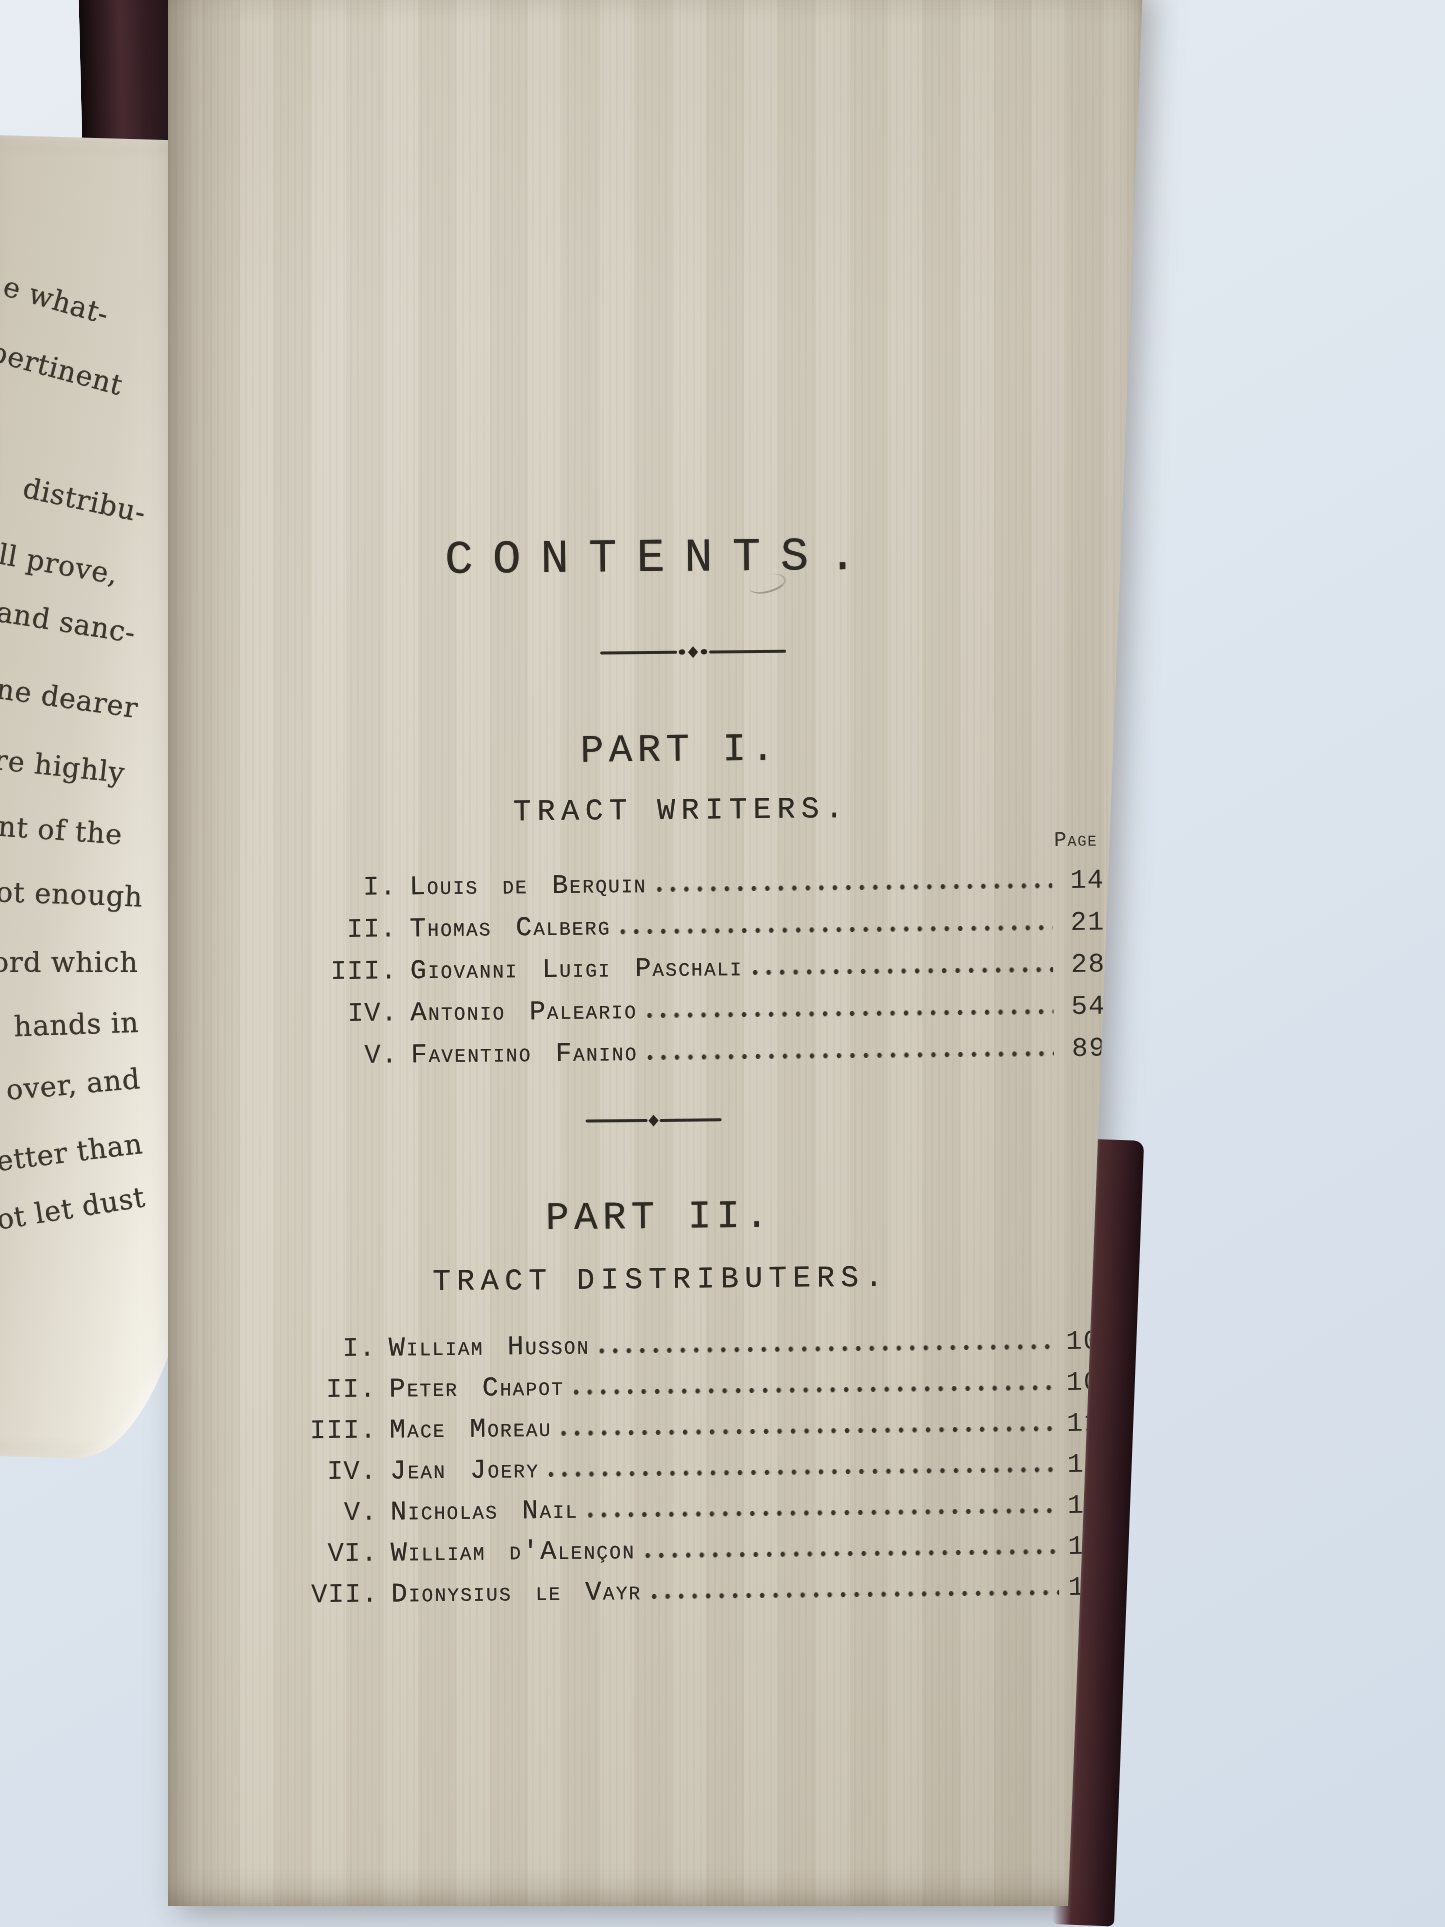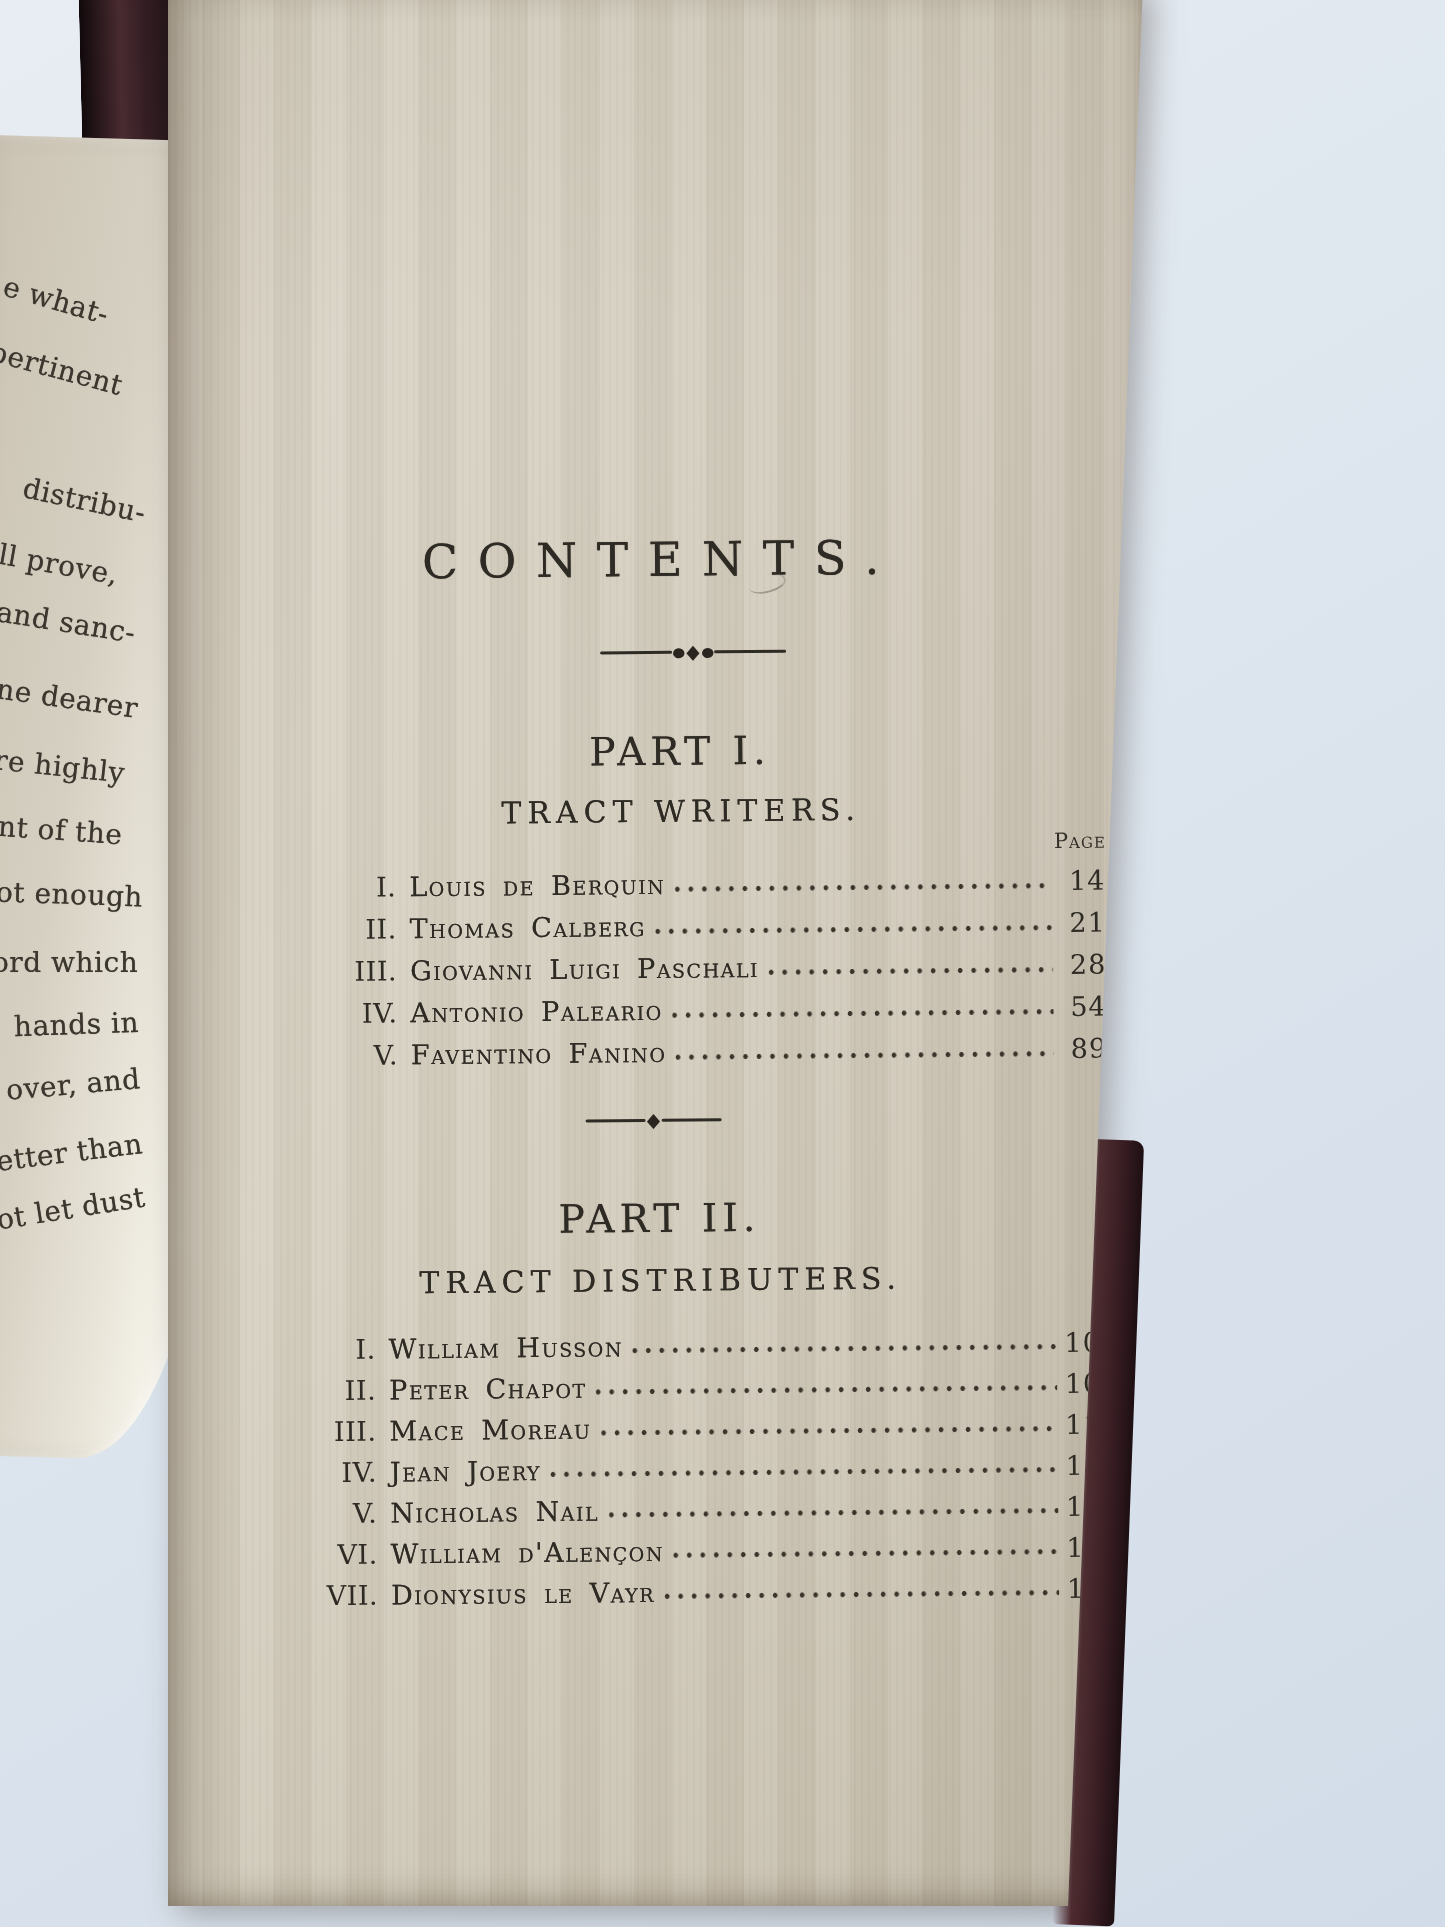--- a/index.html
+++ b/index.html
@@ -37,20 +37,21 @@
   .fragment {
     position: absolute; white-space: nowrap;
     font-size: 28px; color: #3b362e; letter-spacing: 0.5px;
     text-shadow: 0 0 0.7px rgba(55,50,42,0.7);
   }
 
   
   .main-page-wrap {
     position: absolute; inset: 0; z-index: 3;
     filter: drop-shadow(10px 8px 16px rgba(70,60,55,0.38));
+    font-family: Liberation Mono, monospace;
   }
   .main-page {
     position: absolute; left: 168px; top: -18px; width: 975px; height: 1924px;
     clip-path: polygon(0 0, 100% 0, calc(100% - 75px) 100%, 0 100%);
     background:
       linear-gradient(95deg, rgba(120,100,75,0.10) 0px, rgba(255,255,250,0.05) 200px, rgba(110,95,70,0.06) 840px, rgba(90,75,55,0.18) 100%),
       repeating-linear-gradient(90deg, rgba(115,105,85,0.05) 0px 2px, rgba(0,0,0,0) 2px 7px),
       repeating-linear-gradient(90deg, rgba(255,255,255,0.05) 0px 34px, rgba(105,95,75,0.05) 34px 72px),
       linear-gradient(180deg, #d2ccbd 0%, #d8d2c4 18%, #d6d0c1 65%, #cfc8b8 100%);
     box-shadow:

